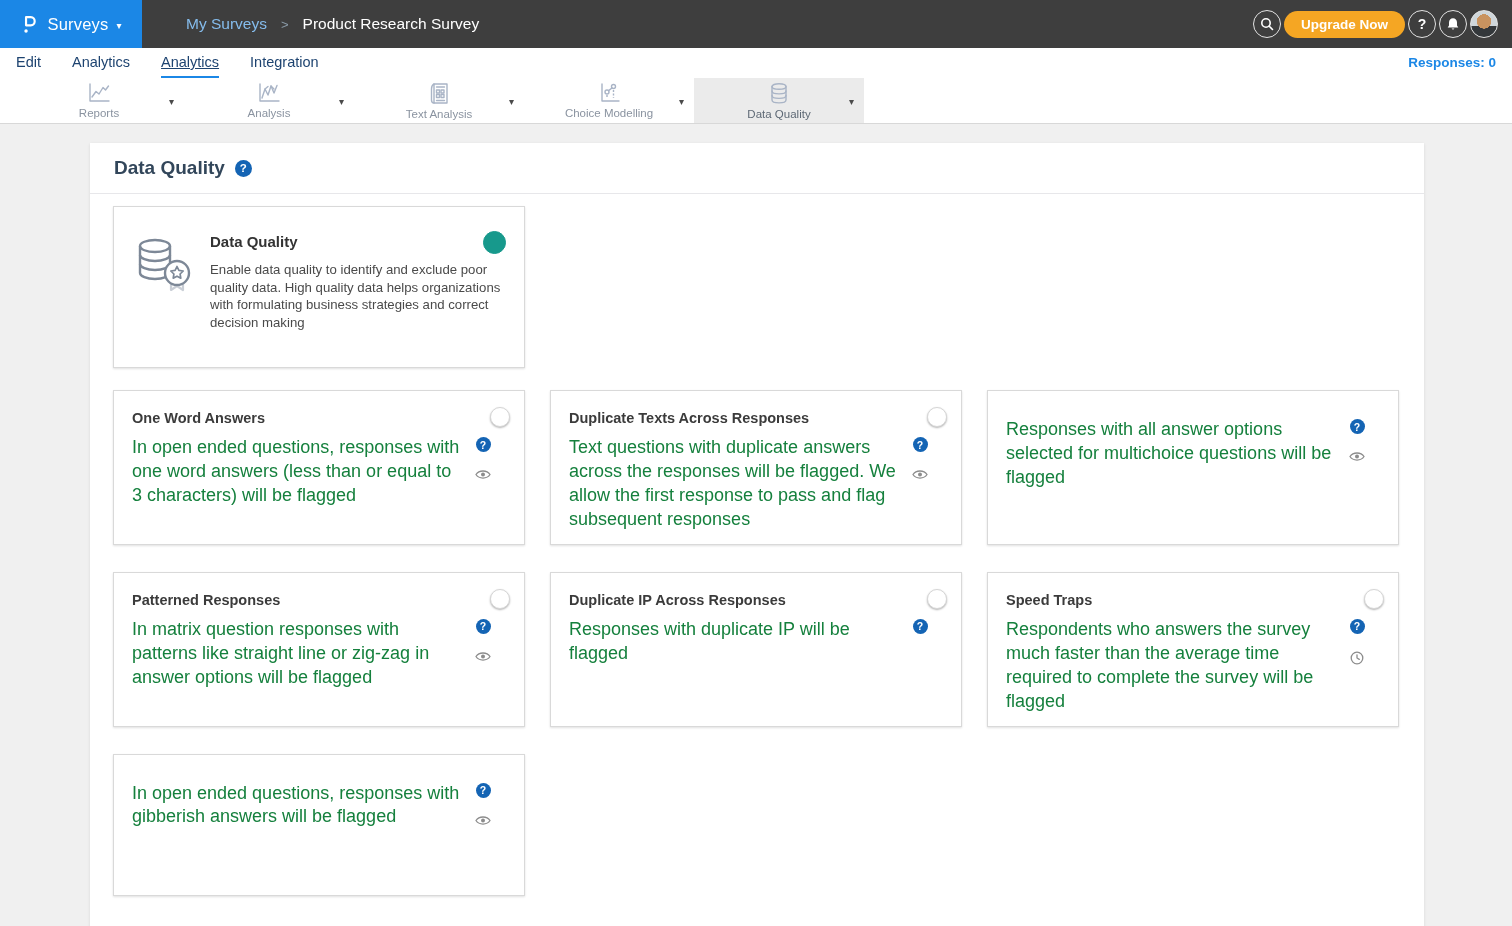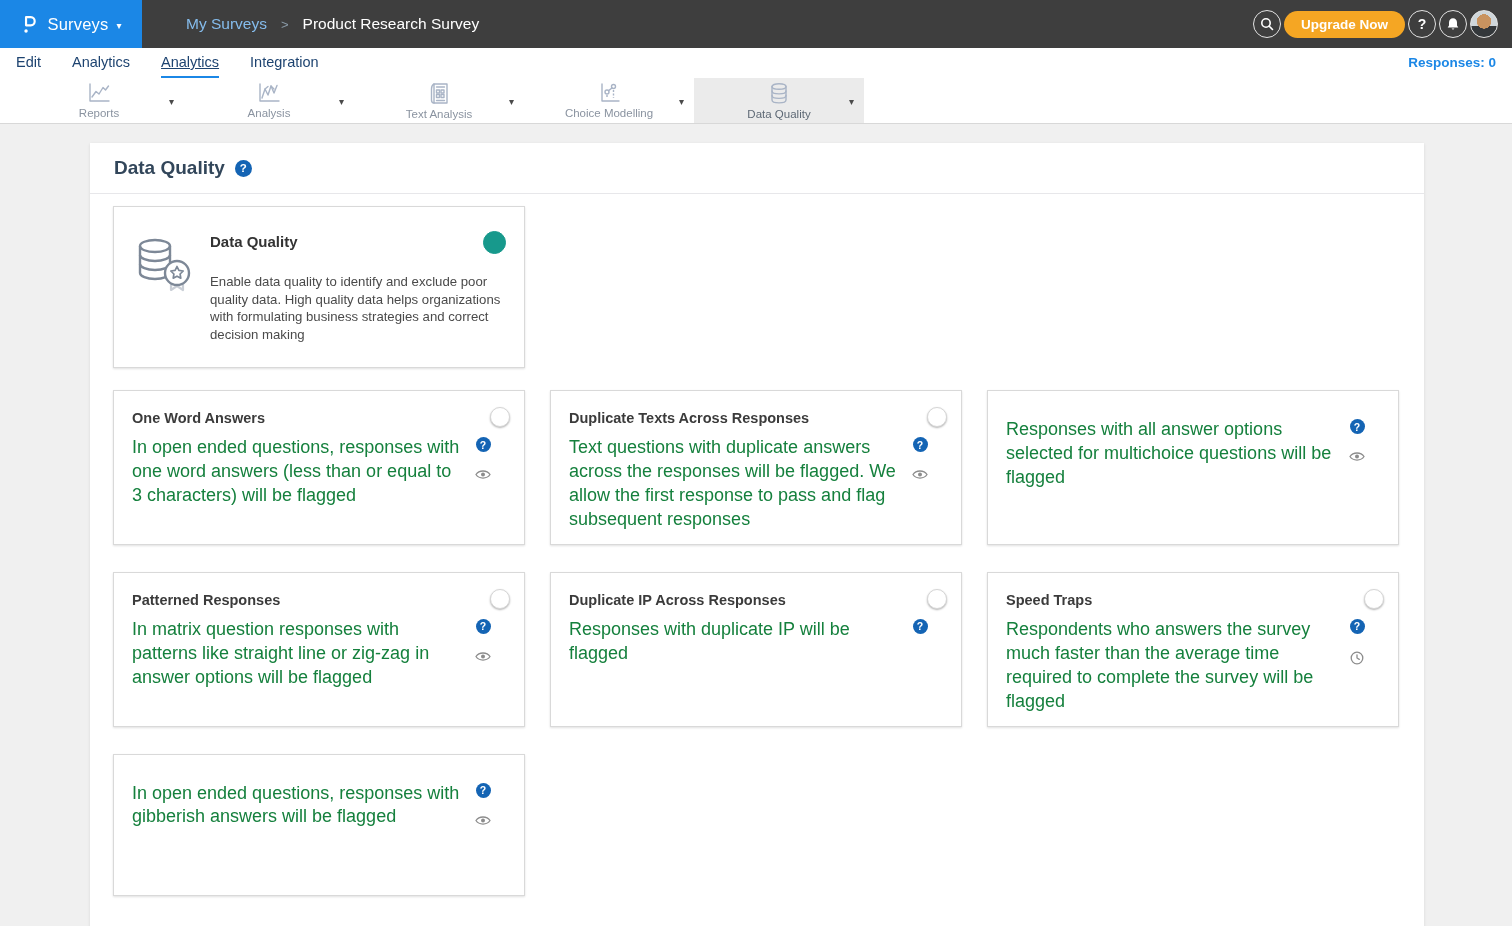--- a/index.html
+++ b/index.html
@@ -58,21 +58,21 @@
   .help-icon.lg{width:17px;height:17px;font-size:11.5px;}
   .help-icon.sm{width:15px;height:15px;font-size:10.5px;}
   .panel-body{padding:12px 25px 34px 23px;}
 
   .card{background:#fff;border:1px solid #D9D9D9;box-shadow:0 1px 2px rgba(0,0,0,.12);}
   .master-card{width:412px;min-height:162px;padding:26px 20px 18px 18px;display:flex;gap:16px;margin-bottom:22px;}
   .master-icon{flex:none;margin-top:2px;}
   .master-content{flex:1;}
   .master-head{display:flex;align-items:flex-start;justify-content:space-between;}
   .master-title{font-size:15px;font-weight:700;color:#333;}
-  .master-desc{margin-top:23px;max-width:292px;font-size:13.2px;line-height:1.33;color:#4A4A4A;}
+  .master-desc{margin-top:11px;max-width:292px;font-size:13.2px;line-height:1.33;color:#4A4A4A;}
 
   .cards-grid{display:grid;grid-template-columns:repeat(3,412px);column-gap:25px;row-gap:27px;}
   .feature-card{min-height:142px;padding:17px 32px 12px 18px;display:flex;flex-direction:column;}
   .card-head{display:flex;align-items:flex-start;justify-content:space-between;}
   .card-title{font-size:14.5px;font-weight:700;color:#3B3B3B;padding-top:2px;}
   .card-body{display:flex;gap:8px;margin-top:10px;}
   .card-desc{flex:1;font-size:18px;line-height:1.33;color:#15803d;}
   .card-icons{width:18px;display:flex;flex-direction:column;align-items:center;gap:17px;padding-top:1px;}
   .gray-icon{cursor:pointer;display:inline-flex;}
 

